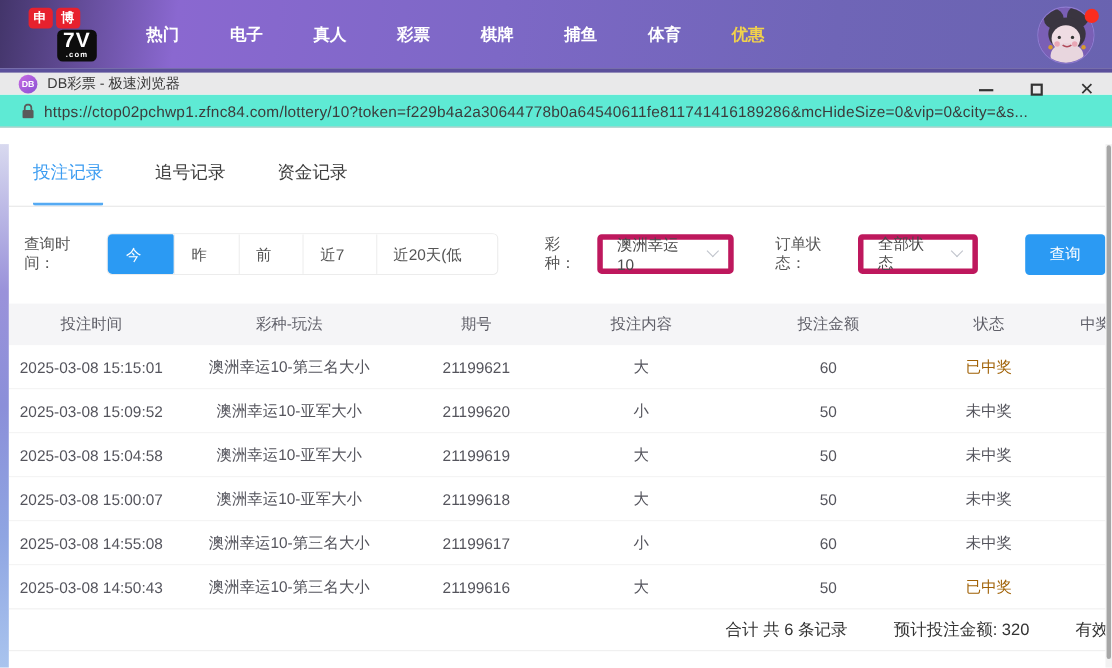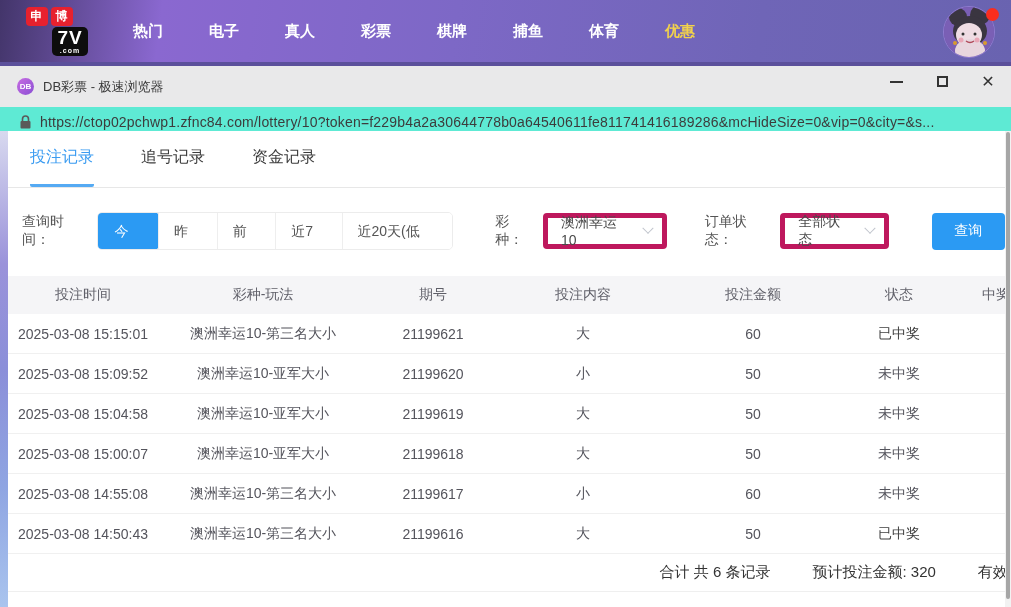--- a/index.html
+++ b/index.html
@@ -18,21 +18,21 @@
   .logo-com { color:#fff; font-weight:bold; font-size:7px; letter-spacing:1px; }
   .nav-items { display:flex; margin-left:34px; }
   .nav-item { color:#fff; font-size:15px; font-weight:bold; padding:0 23px; cursor:pointer; }
   .nav-item.highlight { color:#f2d24b; }
   .avatar-wrap { position:absolute; right:14px; top:6px; width:54px; height:54px; }
   .avatar { width:52px; height:52px; border-radius:50%; overflow:hidden; border:1px solid #8f7bd0;
     background:#6d58a8; }
   .notif-dot { position:absolute; right:-2px; top:2px; width:13px; height:13px; border-radius:50%; background:#fa2d1e; }
 
   
-  .titlebar { height:45px; background:#e9e9ea; border-top:4px solid #5b509b;
+  .titlebar { height:24px; background:#e9e9ea; border-top:4px solid #5b509b;
     display:flex; align-items:center; position:relative; }
   .favicon { width:17px; height:17px; border-radius:50%; margin-left:17px;
     background:linear-gradient(135deg,#c76be2,#8a4fd4); color:#fff; font-size:8px; font-weight:bold;
     display:flex; align-items:center; justify-content:center; }
   .win-title { margin-left:9px; font-size:13px; color:#3a3a3a; }
   .win-controls { position:absolute; right:0; top:0; height:31px; display:flex; align-items:center; }
   .win-btn { width:46px; height:31px; display:flex; align-items:center; justify-content:center; cursor:pointer; }
   .ic-min { width:13px; height:2px; background:#333; display:block; }
   .ic-max { width:11px; height:11px; border:2px solid #333; display:block; }
   .ic-close { font-size:16px; color:#333; line-height:1; }
@@ -70,21 +70,21 @@
   .btn-query { margin-left:43px; width:74px; height:37px; background:#2b9af3; color:#fff; border:none;
     border-radius:4px; font-size:14px; cursor:pointer; font-family:inherit; }
   .ml42 { margin-left:42px; } .ml38 { margin-left:38px; }
 
   
   .table { margin-top:26px; width:1052px; }
   .trow { display:grid; grid-template-columns:150px 210px 130px 170px 170px 122px 100px; align-items:center; }
   .thead { height:38px; background:#f5f5f7; color:#5f5f68; font-size:14px; }
   .tbody-row { height:40px; font-size:14px; color:#54545c; border-bottom:1px solid #f0f0f0; background:#fff; }
   .cell { text-align:center; overflow:hidden; white-space:nowrap; }
-  .red { color:#404040; }
+  .red { color:#a16207; }
 
   
   .summary { height:38px; display:flex; align-items:center; justify-content:flex-end;
     border-bottom:1px solid #efefef; font-size:15px; color:#333; margin-right:-12px; }
   .sum-item { margin-left:42px; white-space:nowrap; }
 </style>
 </head>
 <body>
 
 <div class="topnav">

